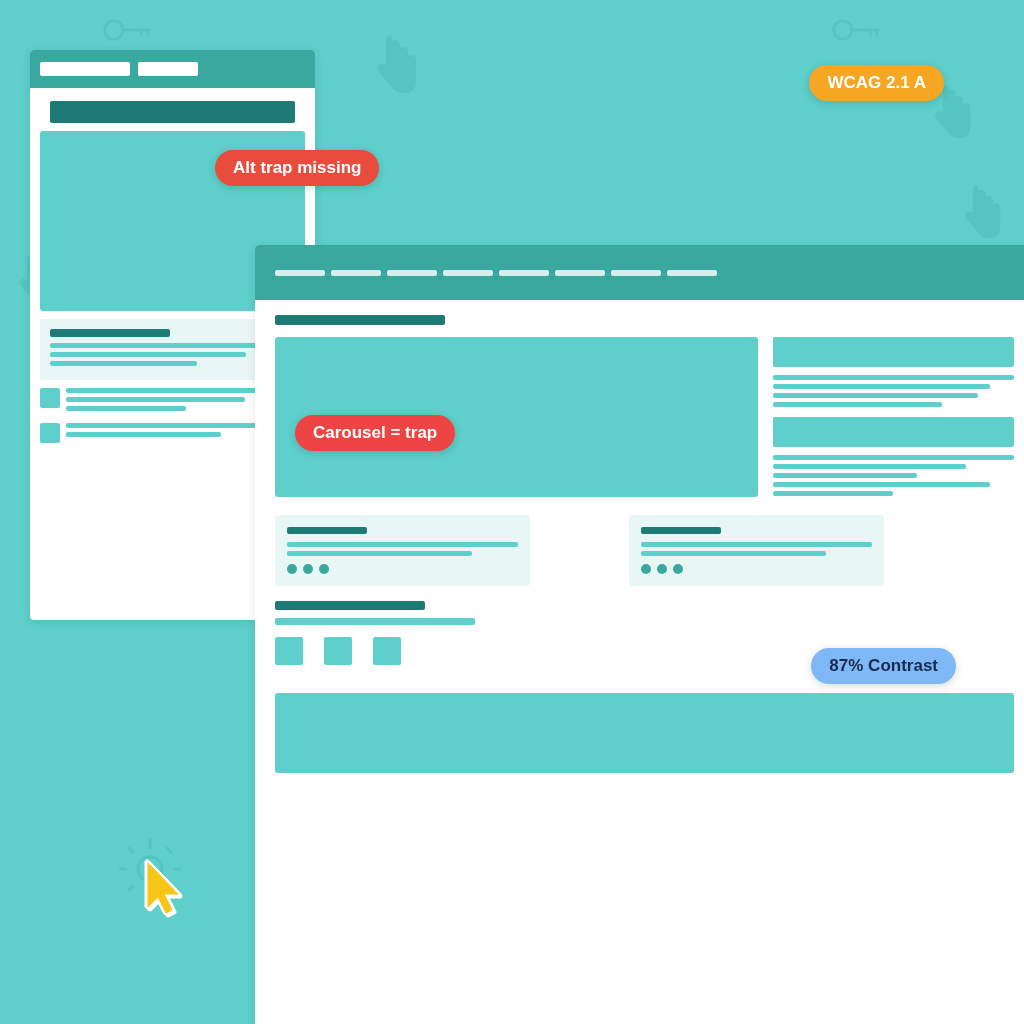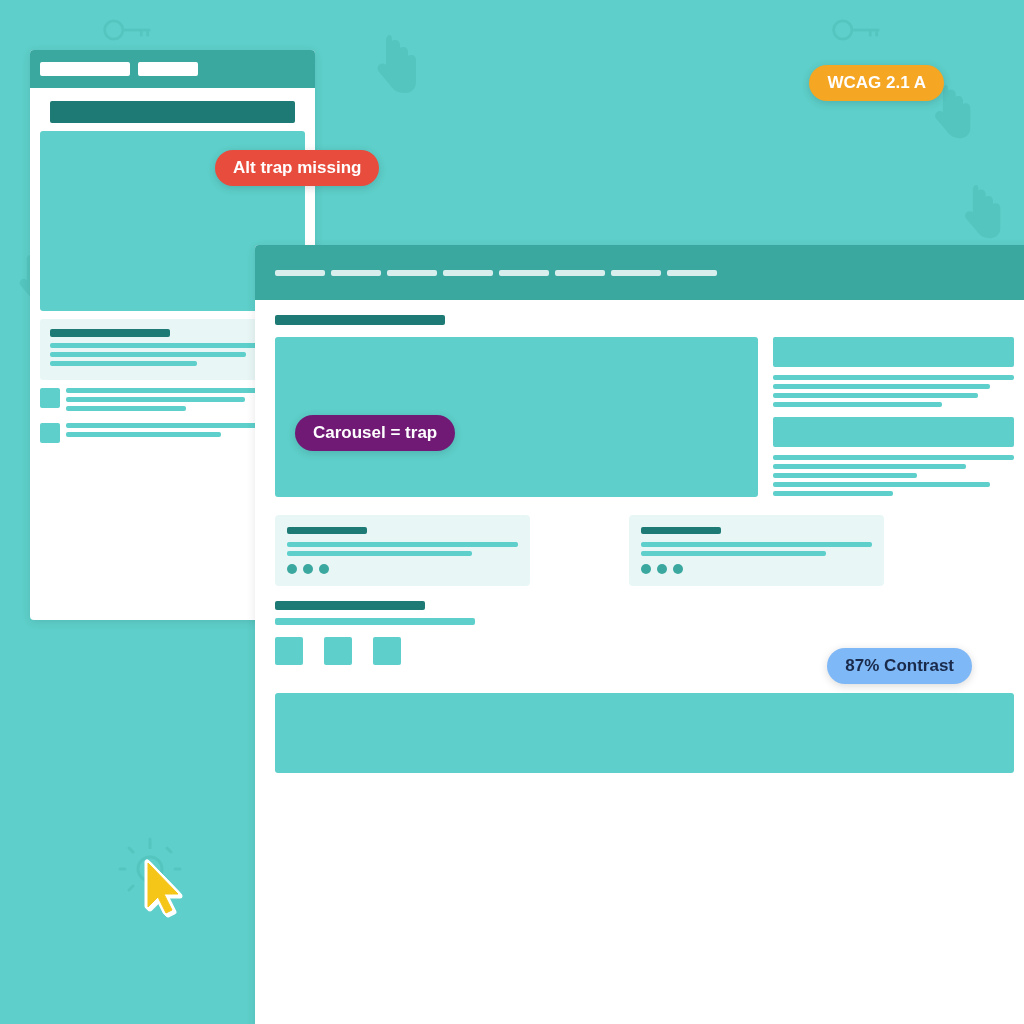--- a/index.html
+++ b/index.html
@@ -318,29 +318,29 @@
 
     .badge-wcag {
       background: #f5a623;
       top: 65px;
       right: 80px;
       color: white;
       text-align: center;
     }
 
     .badge-carousel {
-      background: #701a75;
+      background: #ef4444;
       top: 415px;
       left: 295px;
     }
 
     .badge-contrast {
       background: #7eb8f7;
       bottom: 340px;
-      right: 52px;
+      right: 68px;
       color: #1a2a4a;
     }
 
     
     .cursor-icon {
       position: absolute;
       bottom: 100px;
       left: 140px;
       z-index: 15;
     }

